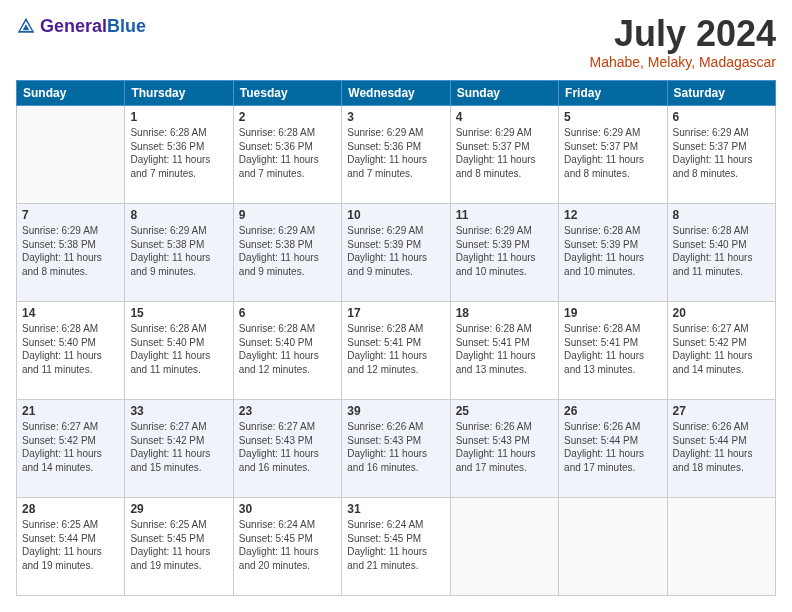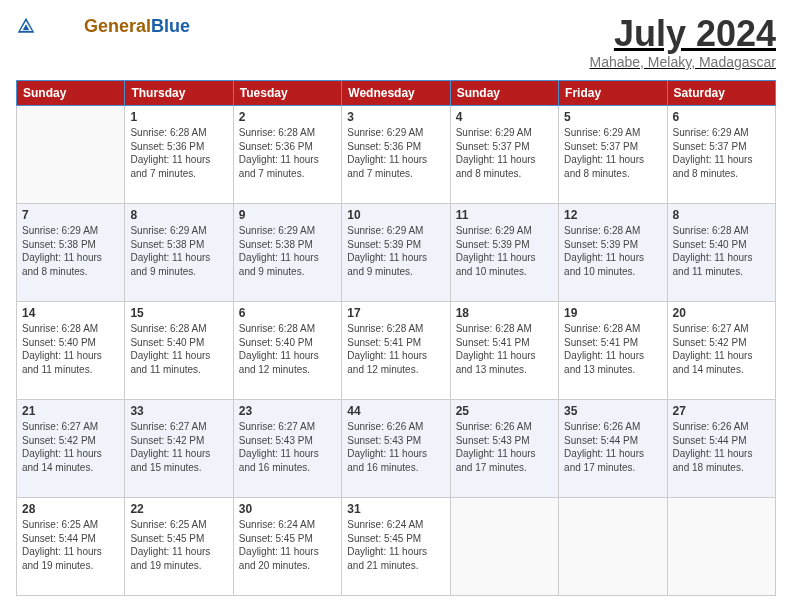--- a/index.html
+++ b/index.html
@@ -26,50 +26,49 @@
     .logo {
       display: flex;
       align-items: center;
       gap: 4px;
     }
     .logo-text {
       font-size: 18px;
       font-weight: bold;
       line-height: 1;
     }
-    .logo-general { color: #a16207; margin-left: 44px; }
+    .logo-general { color: #4c1d95; }
     .logo-blue { color: #1a5fa8; }
     .logo-icon {
       width: 20px;
       height: 20px;
     }
     .title-block {
       text-align: right;
-      text-decoration: underline;
     }
     .month-title {
       font-size: 36px;
       font-weight: bold;
       color: #333;
       line-height: 1;
     }
     .location-title {
       font-size: 14px;
-      color: #737373;
+      color: #c2410c;
       margin-top: 2px;
     }
     .calendar {
       flex: 1;
       border: 1px solid #ccc;
       border-collapse: collapse;
       width: 100%;
       table-layout: fixed;
     }
     .calendar th {
-      background: #b91c1c;
+      background: #0369a1;
       color: #fff;
       text-align: left;
       padding: 5px 6px;
       font-size: 12px;
       font-weight: bold;
       border: 1px solid #4a8fd4;
     }
     .calendar td {
       border: 1px solid #ccc;
       vertical-align: top;
@@ -271,53 +270,53 @@
 Sunset: 5:42 PM
 Daylight: 11 hours and 15 minutes.</div>
           </td>
           <td>
             <span class="day-num">23</span>
             <div class="day-info" style="white-space: pre-line;">Sunrise: 6:27 AM
 Sunset: 5:43 PM
 Daylight: 11 hours and 16 minutes.</div>
           </td>
           <td>
-            <span class="day-num">44</span>
+            <span class="day-num">39</span>
             <div class="day-info" style="white-space: pre-line;">Sunrise: 6:26 AM
 Sunset: 5:43 PM
 Daylight: 11 hours and 16 minutes.</div>
           </td>
           <td>
             <span class="day-num">25</span>
             <div class="day-info" style="white-space: pre-line;">Sunrise: 6:26 AM
 Sunset: 5:43 PM
 Daylight: 11 hours and 17 minutes.</div>
           </td>
           <td>
-            <span class="day-num">35</span>
+            <span class="day-num">26</span>
             <div class="day-info" style="white-space: pre-line;">Sunrise: 6:26 AM
 Sunset: 5:44 PM
 Daylight: 11 hours and 17 minutes.</div>
           </td>
           <td>
             <span class="day-num">27</span>
             <div class="day-info" style="white-space: pre-line;">Sunrise: 6:26 AM
 Sunset: 5:44 PM
 Daylight: 11 hours and 18 minutes.</div>
           </td>
         </tr>
         <tr>
           <td>
             <span class="day-num">28</span>
             <div class="day-info" style="white-space: pre-line;">Sunrise: 6:25 AM
 Sunset: 5:44 PM
 Daylight: 11 hours and 19 minutes.</div>
           </td>
           <td>
-            <span class="day-num">22</span>
+            <span class="day-num">29</span>
             <div class="day-info" style="white-space: pre-line;">Sunrise: 6:25 AM
 Sunset: 5:45 PM
 Daylight: 11 hours and 19 minutes.</div>
           </td>
           <td>
             <span class="day-num">30</span>
             <div class="day-info" style="white-space: pre-line;">Sunrise: 6:24 AM
 Sunset: 5:45 PM
 Daylight: 11 hours and 20 minutes.</div>
           </td>

